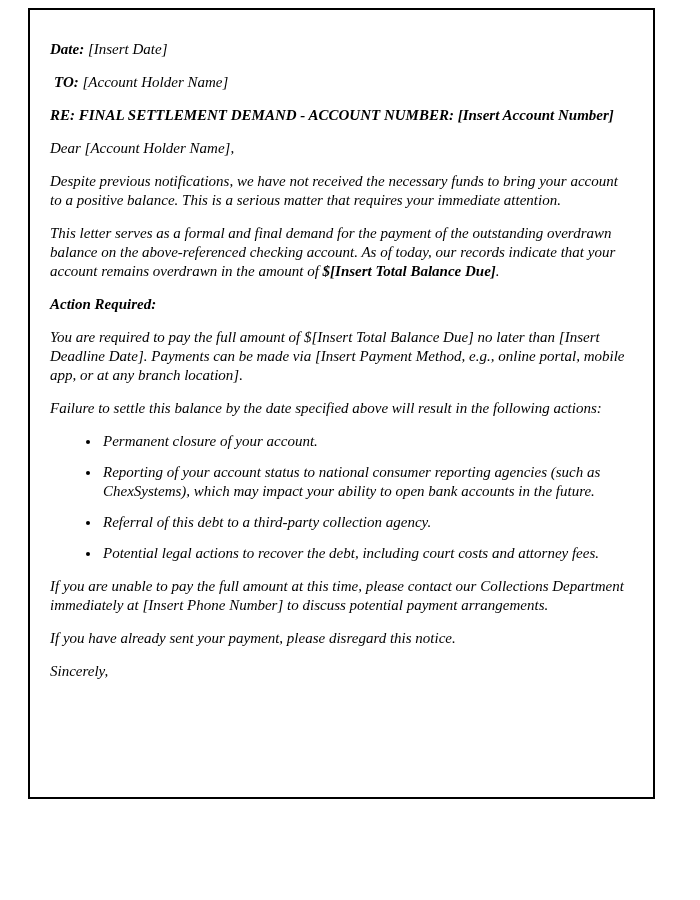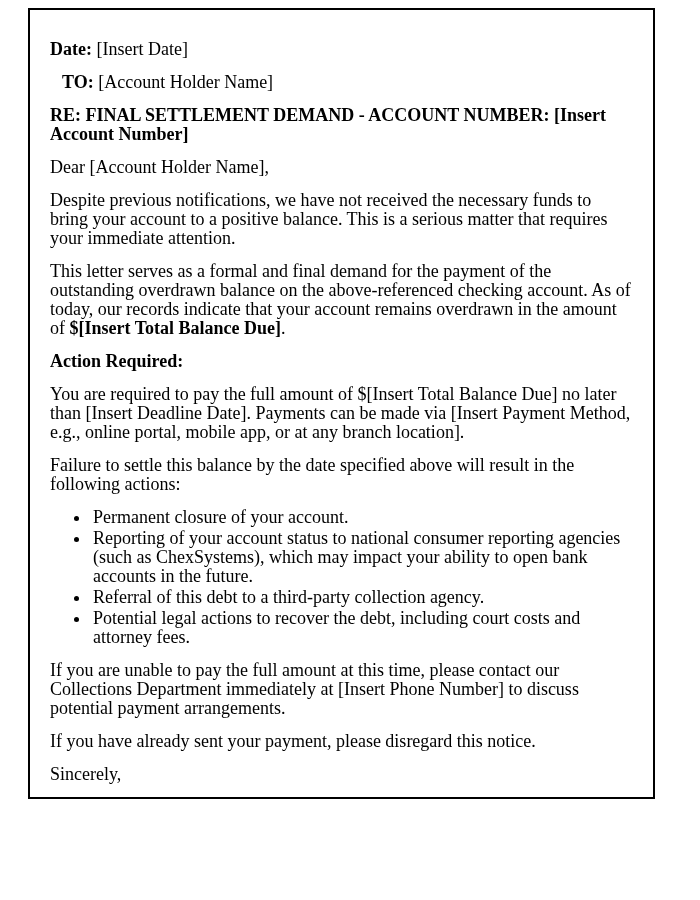--- a/index.html
+++ b/index.html
@@ -18,34 +18,35 @@
     top: 8px;
     width: 627px;
     height: 791px;
     border: 2px solid #000000;
     padding: 30px 20px 16px 20px;
     box-sizing: border-box;
     overflow: hidden;
     background: #ffffff;
   }
   .letter {
-    font-size: 18px;
+    font-size: 15px;
     line-height: 19px;
+    font-style: italic;
   }
   .block { margin: 0 0 14px 0; }
-  .line { margin: 12px; }
+  .line { margin: 4px; }
   .b { font-weight: bold; }
   ul.bullets {
     margin: 0 0 14px 0;
     padding: 0 0 0 39px;
     list-style: disc;
   }
   ul.bullets li {
     padding-left: 2px;
-    margin: 2px;
+    margin: 12px;
   }
 </style>
 </head>
 <body>
 
 <div class="page-frame">
   <div class="letter">
 
     <p class="block"><span class="b">Date:</span><span> [Insert Date]</span></p>
 

